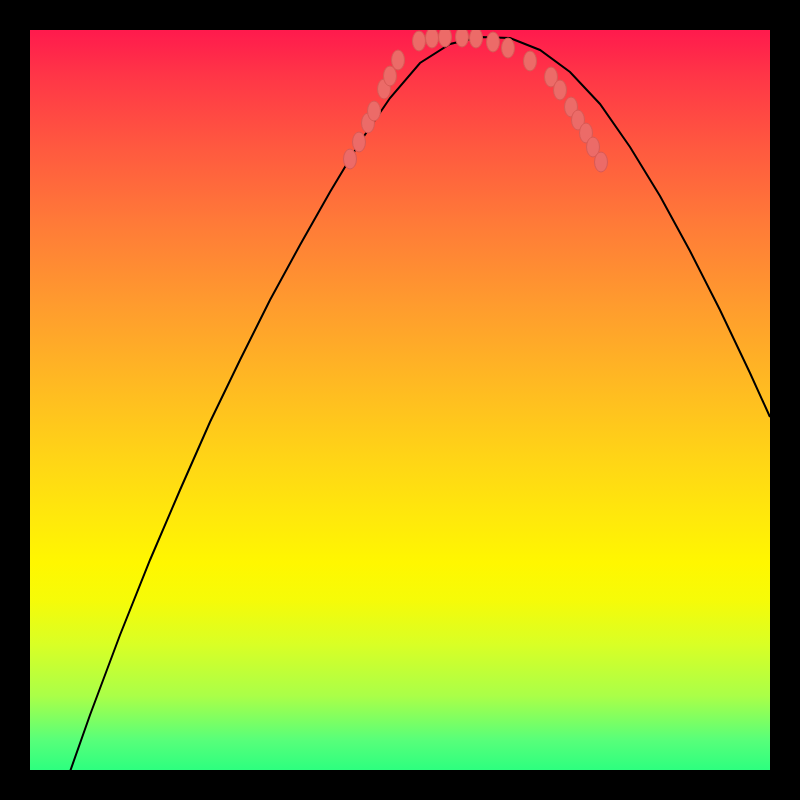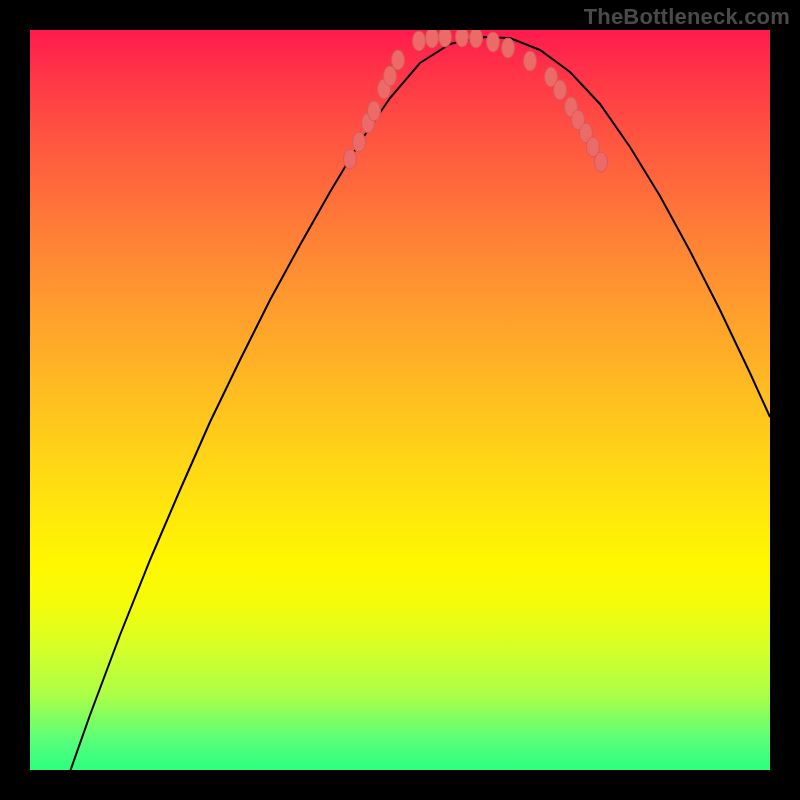--- a/index.html
+++ b/index.html
@@ -102,15 +102,14 @@
           <ellipse cx="530" cy="60" rx="6.5" ry="10" class="marker"></ellipse>
           <ellipse cx="541" cy="77" rx="6.5" ry="10" class="marker"></ellipse>
           <ellipse cx="548" cy="90" rx="6.5" ry="10" class="marker"></ellipse>
           <ellipse cx="556" cy="103" rx="6.5" ry="10" class="marker"></ellipse>
           <ellipse cx="563" cy="117" rx="6.5" ry="10" class="marker"></ellipse>
           <ellipse cx="571" cy="132" rx="6.5" ry="10" class="marker"></ellipse>
         </g>
     </svg>
   </div>
 
-  <div class="watermark">TheBottleneck.com</div>
 
 </div>
 
 </body></html>

